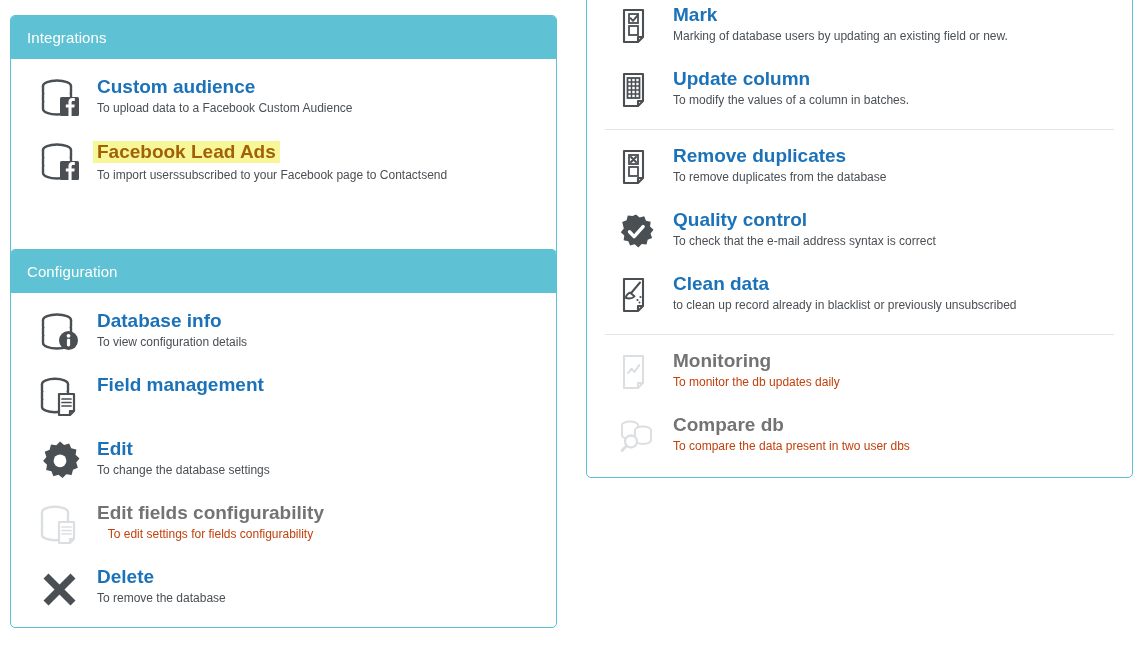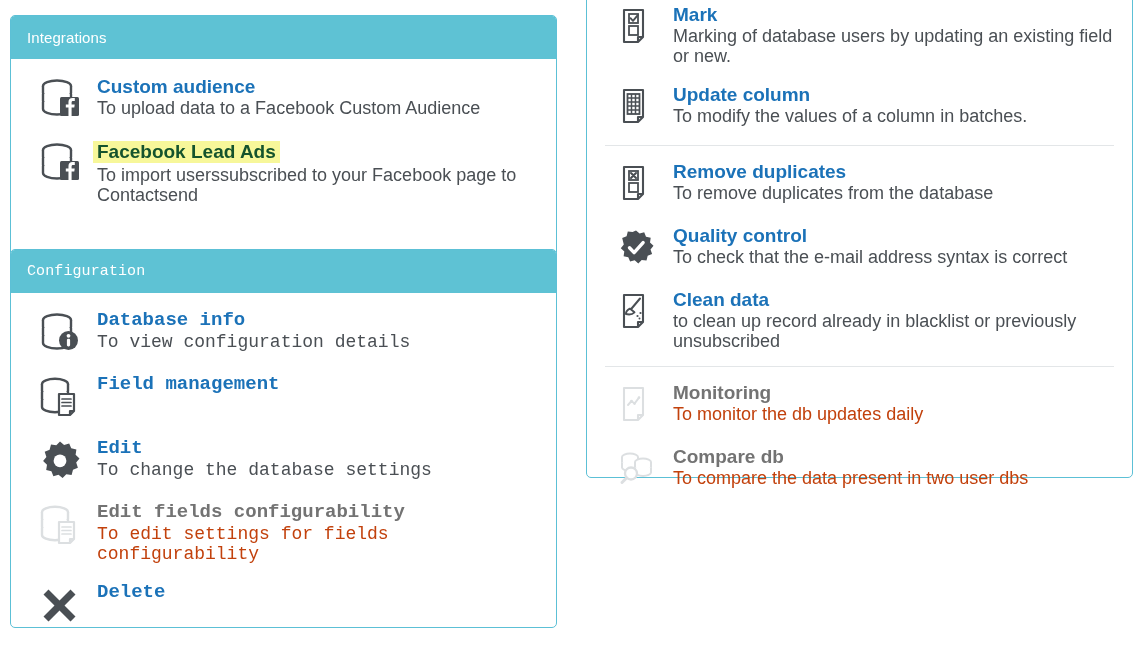--- a/index.html
+++ b/index.html
@@ -25,21 +25,21 @@
     font-size: 15px;
     line-height: 1;
     padding: 14px 0 14px 16px;
     border-radius: 4px 4px 0 0;
     letter-spacing: .1px;
     font-weight: 400;
   }
   .panel-body { padding: 8px 0 10px 0; }
 
   #panel-integrations { left: 10px; top: 15px; width: 547px; height: 255px; }
-  #panel-configuration { left: 10px; top: 249px; width: 547px; height: 379px; font-family: Liberation Mono, monospace; }
+  #panel-configuration { left: 10px; top: 249px; width: 547px; height: 379px; }
   
   #panel-operations {
     left: 586px; top: -130px; width: 547px; height: 608px;
     border-radius: 5px;
   }
 
   
   .row {
     position: relative;
     display: flex;
@@ -61,29 +61,30 @@
     display: inline-block;
     color: #1b72b8;
     font-size: 19px;
     font-weight: bold;
     line-height: 19px;
     margin: 0 0 2px 0;
     cursor: pointer;
   }
   .desc {
     color: #4a4f54;
-    font-size: 18px;
+    font-size: 12px;
     line-height: 20px;
     max-width: 430px;
+    text-align: center;
   }
   .row.disabled .title { color: #737373; cursor: default; }
   .row.disabled .desc  { color: #c2410c; }
   .title.mark-hl {
     background: #f7f79a;
-    color: #14532d;
+    color: #a16207;
     padding: 1px 4px 2px 4px;
     margin-left: -4px;
   }
 
   
   .divider {
     height: 1px;
     background: #e3e6e8;
     margin: 6px 18px 6px 18px;
   }
@@ -217,20 +218,21 @@
       </div>
 
       <div class="row">
         <span class="ico">
           <svg width="44" height="44" viewBox="0 0 44 44">
             <path class="dk" d="M10.5 6.5l-5 5L16.5 22.5 5.5 33.5l5 5 11-11 11 11 5-5-11-11 11-11-5-5-11 11z"></path>
           </svg>
         </span>
         <span class="txt">
           <span class="title">Delete</span>
+          <div class="desc">To remove the database</div>
         </span>
       </div>
 
     </div>
   </div>
 
   <div class="panel" id="panel-operations">
     <div class="panel-body" style="padding-top:124px;">
 
       <div class="row">

